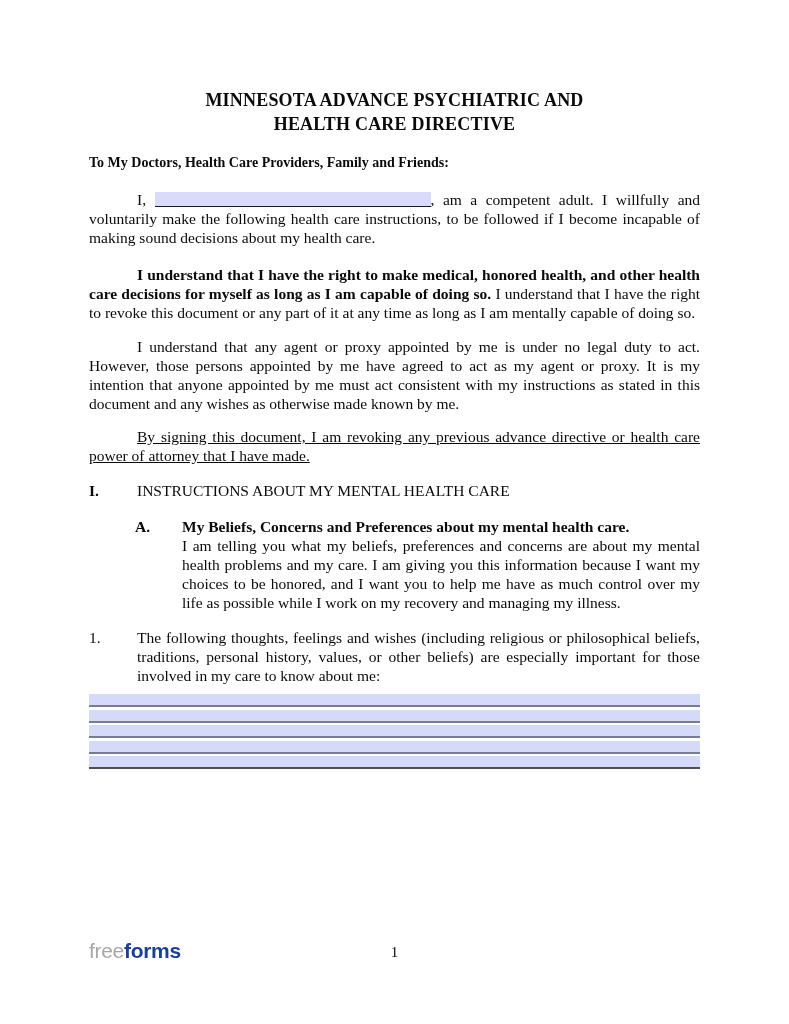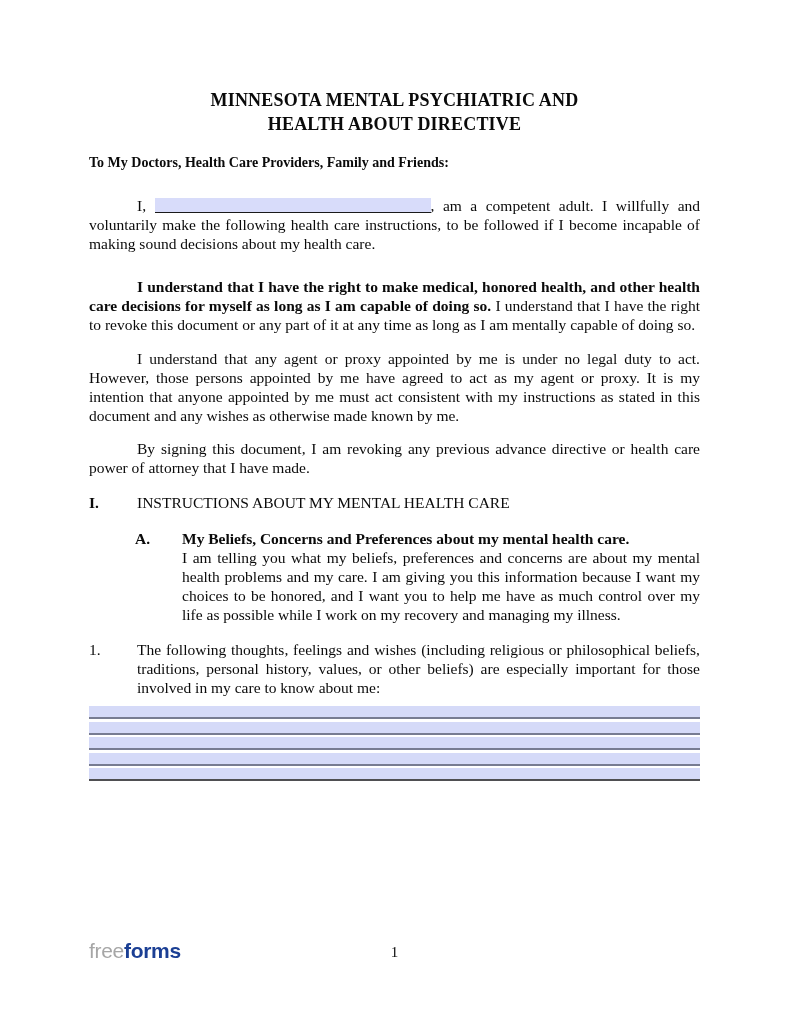--- a/index.html
+++ b/index.html
@@ -37,25 +37,25 @@
     font-size: 14px;
     line-height: 19px;
   }
 
   .para {
     font-size: 15.5px;
     line-height: 19px;
     text-align: justify;
     text-indent: 48px;
   }
-  .mt18 { margin-top: 24px; }
+  .mt18 { margin-top: 18px; }
   .mt17 { margin-top: 17px; }
   .mt16 { margin-top: 16px; }
   .mt15 { margin-top: 15px; }
-  .mt14 { margin-top: 14px; }
+  .mt14 { margin-top: 14px; text-decoration: underline; }
   .mt9  { margin-top: 9px; }
 
   .name-field {
     display: inline-block;
     width: 276px;
     height: 15px;
     background: #d8dcfa;
     border-bottom: 1px solid #1a1a1a;
     vertical-align: -2px;
   }
@@ -125,22 +125,22 @@
     font-size: 15px;
   }
 </style>
 </head>
 <body>
 
 <div class="page">
   <div class="content">
 
     <div class="doc-title">
-      <div>MINNESOTA MENTAL PSYCHIATRIC AND</div>
-      <div>HEALTH ABOUT DIRECTIVE</div>
+      <div>MINNESOTA ADVANCE PSYCHIATRIC AND</div>
+      <div>HEALTH CARE DIRECTIVE</div>
     </div>
 
     <div class="salutation">To My Doctors, Health Care Providers, Family and Friends:</div>
 
     <p class="para mt18"><span>I,</span> <span class="name-field"></span><span>, am a competent adult.  I willfully and voluntarily make the following health care instructions, to be followed if I become incapable of making sound decisions about my health care.</span></p>
 
     <p class="para mt18"><span style="font-weight:bold">I understand that I have the right to make medical, honored health, and other health care decisions for myself as long as I am capable of doing so.</span><span>  I understand that I have the right to revoke this document or any part of it at any time as long as I am mentally capable of doing so.</span></p>
 
     <p class="para mt15">I understand that any agent or proxy appointed by me is under no legal duty to act.  However, those persons appointed by me have agreed to act as my agent or proxy.  It is my intention that anyone appointed by me must act consistent with my instructions as stated in this document and any wishes as otherwise made known by me.</p>
 

